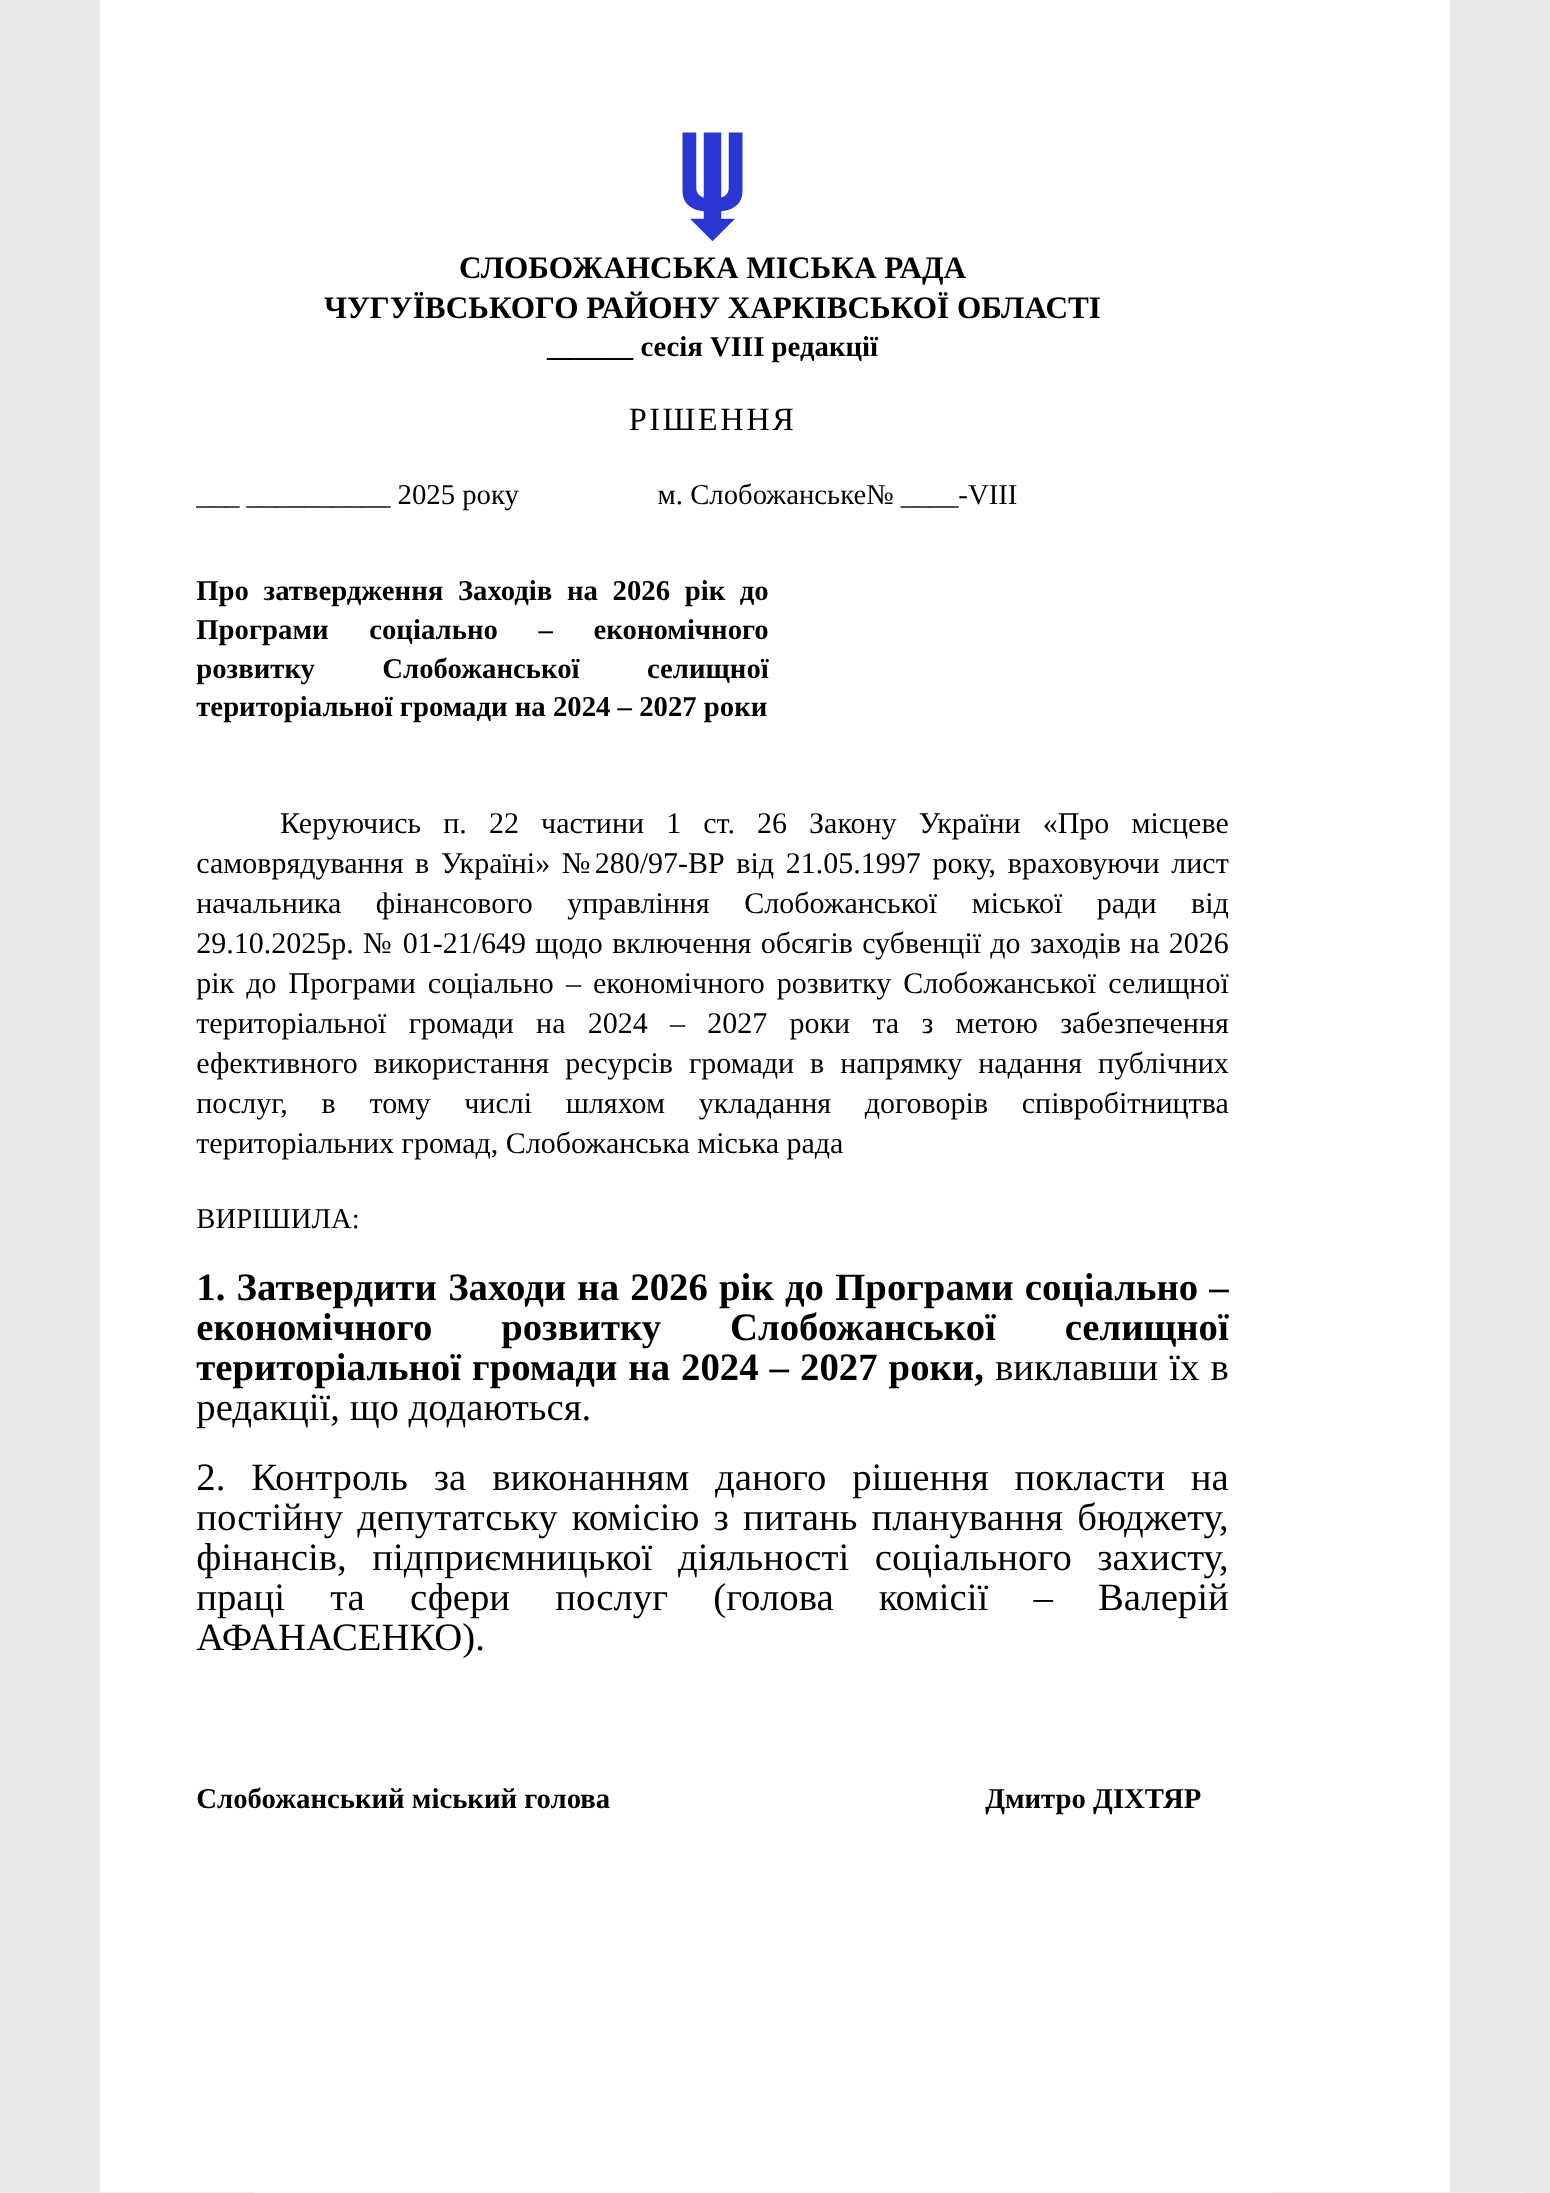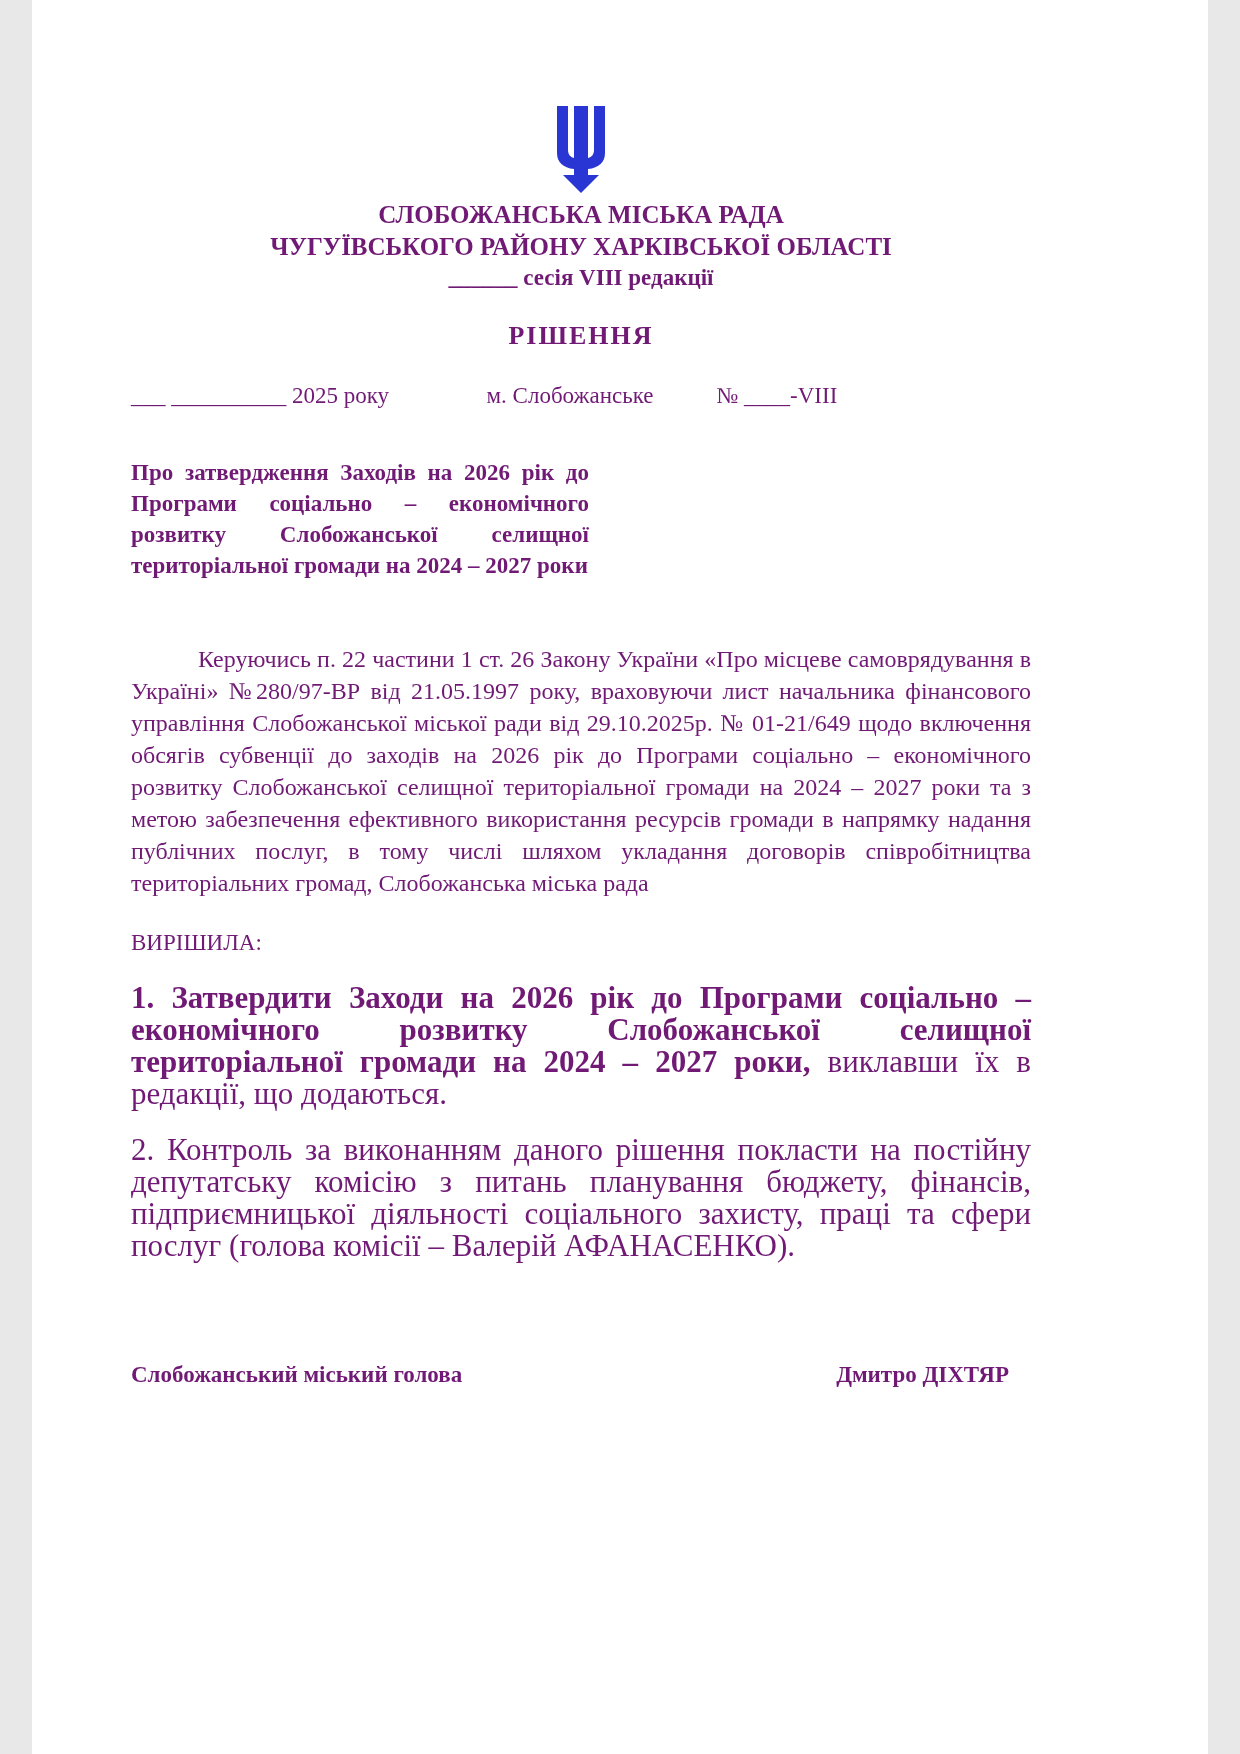--- a/index.html
+++ b/index.html
@@ -1,55 +1,55 @@
 <!DOCTYPE html>
 <html><head>
 <meta charset="utf-8">
 <style>
   html, body { margin: 0; padding: 0; background: #e8e8e8; }
   .page {
     position: relative;
-    width: 1176px;
+    width: 1080px;
     height: 1754px;
     margin: 0 auto;
     background: #ffffff;
-    color: #701a75;
+    color: #000000;
     font-family: "Liberation Serif", "DejaVu Serif", serif;
     box-sizing: border-box;
-    padding: 103px 177px 0 99px;
+    padding: 103px 177px 0 77px;
   }
   .emblem-wrap { text-align: center; height: 96px; }
   .h-center {
     text-align: center;
     font-weight: bold;
     font-size: 25px;
     line-height: 32px;
   }
   .session-line {
     text-align: center;
     font-weight: bold;
     font-size: 23px;
     line-height: 30px;
   }
   .doc-type {
     text-align: center;
-    font-weight: bold;
+    font-weight: normal;
     font-size: 26px;
     letter-spacing: 2px;
     margin-top: 28px;
   }
   .meta-row {
     display: flex;
     margin-top: 32px;
     font-weight: normal;
     font-size: 23px;
   }
   .meta-row > span { flex: 1; }
   .meta-left  { text-align: left; }
-  .meta-center{ text-align: center; }
+  .meta-center{ text-align: right; }
   .meta-right { padding-right: 22px; }
   .subject {
     margin-top: 48px;
     width: 458px;
     font-weight: bold;
     font-size: 23px;
     line-height: 31px;
     text-align: justify;
   }
   .preamble {

